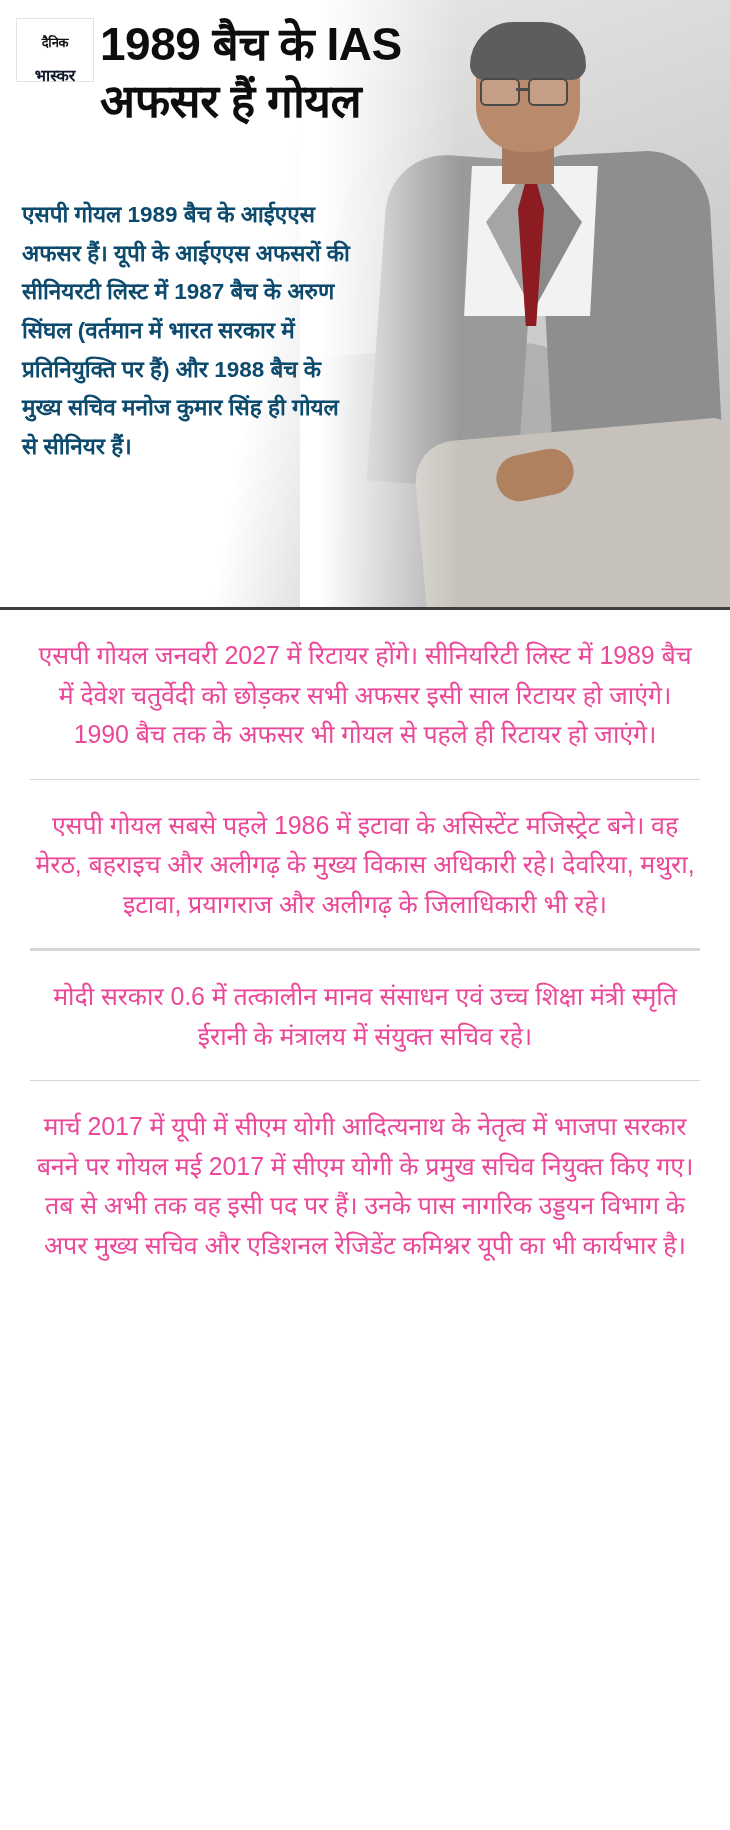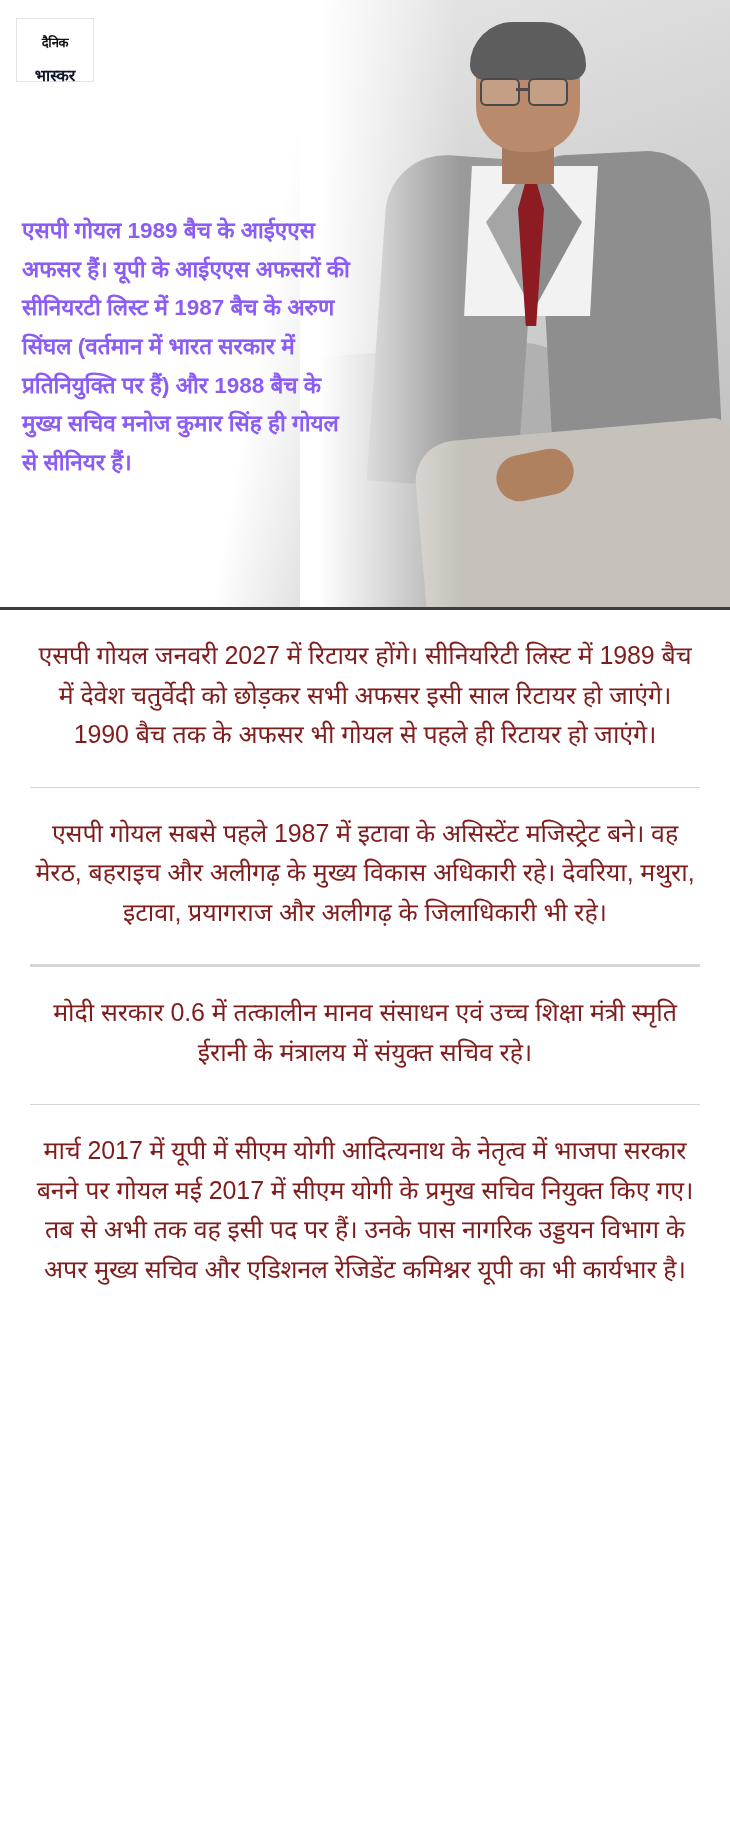--- a/index.html
+++ b/index.html
@@ -233,47 +233,47 @@
     line-height: 1.24;
     font-weight: 700;
     color: #0d0d0d;
     letter-spacing: -0.5px;
     text-shadow: 0 1px 0 rgba(255,255,255,0.6);
   }
 
   .subhead {
     position: absolute;
     left: 22px;
-    top: 212px;
+    top: 196px;
     width: 330px;
     font-size: 22.5px;
     line-height: 1.72;
     font-weight: 700;
-    color: #8b5cf6;
+    color: #0c4a6e;
   }
 
   .hero-divider {
     position: absolute;
     left: 0;
     right: 0;
     bottom: 0;
     height: 3px;
     background: #3d3d3d;
   }
 
   
   .body {
     padding: 0 26px;
   }
   .para {
     font-size: 25px;
     line-height: 1.58;
-    color: #7f1d1d;
+    color: #ec4899;
     text-align: center;
-    padding: 26px 8px 32px;
+    padding: 26px 8px 24px;
     letter-spacing: -0.1px;
   }
   .sep {
     height: 1px;
     background: #d6d6d6;
     margin: 0 4px;
   }
 </style>
 </head>
 <body>
@@ -302,29 +302,30 @@
       <div class="ph-hand"></div>
       <div class="hero-fade-left"></div>
     </div>
 
     <div class="logo">
       <div class="logo-sun"></div>
       <div class="logo-l1">दैनिक</div>
       <div class="logo-l2">भास्कर</div>
     </div>
 
+    <div class="headline">1989 बैच के IAS अफसर हैं गोयल</div>
     <div class="subhead">एसपी गोयल 1989 बैच के आईएएस अफसर हैं। यूपी के आईएएस अफसरों की सीनियरटी लिस्ट में 1987 बैच के अरुण सिंघल (वर्तमान में भारत सरकार में प्रतिनियुक्ति पर हैं) और 1988 बैच के मुख्य सचिव मनोज कुमार सिंह ही गोयल से सीनियर हैं।</div>
 
     <div class="hero-divider"></div>
   </div>
 
   <div class="body">
     <div class="para">एसपी गोयल जनवरी 2027 में रिटायर होंगे। सीनियरिटी लिस्ट में 1989 बैच में देवेश चतुर्वेदी को छोड़कर सभी अफसर इसी साल रिटायर हो जाएंगे। 1990 बैच तक के अफसर भी गोयल से पहले ही रिटायर हो जाएंगे।</div>
     <div class="sep"></div>
-    <div class="para">एसपी गोयल सबसे पहले 1987 में इटावा के असिस्टेंट मजिस्ट्रेट बने। वह मेरठ, बहराइच और अलीगढ़ के मुख्य विकास अधिकारी रहे। देवरिया, मथुरा, इटावा, प्रयागराज और अलीगढ़ के जिलाधिकारी भी रहे।</div>
+    <div class="para">एसपी गोयल सबसे पहले 1986 में इटावा के असिस्टेंट मजिस्ट्रेट बने। वह मेरठ, बहराइच और अलीगढ़ के मुख्य विकास अधिकारी रहे। देवरिया, मथुरा, इटावा, प्रयागराज और अलीगढ़ के जिलाधिकारी भी रहे।</div>
     <div class="sep"></div>
     <div class="sep"></div>
     <div class="sep"></div>
     <div class="para">मोदी सरकार 0.6 में तत्कालीन मानव संसाधन एवं उच्च शिक्षा मंत्री स्मृति ईरानी के मंत्रालय में संयुक्त सचिव रहे।</div>
     <div class="sep"></div>
     <div class="para">मार्च 2017 में यूपी में सीएम योगी आदित्यनाथ के नेतृत्व में भाजपा सरकार बनने पर गोयल मई 2017 में सीएम योगी के प्रमुख सचिव नियुक्त किए गए। तब से अभी तक वह इसी पद पर हैं। उनके पास नागरिक उड्डयन विभाग के अपर मुख्य सचिव और एडिशनल रेजिडेंट कमिश्नर यूपी का भी कार्यभार है।</div>
   </div>
 
 </div>
 

